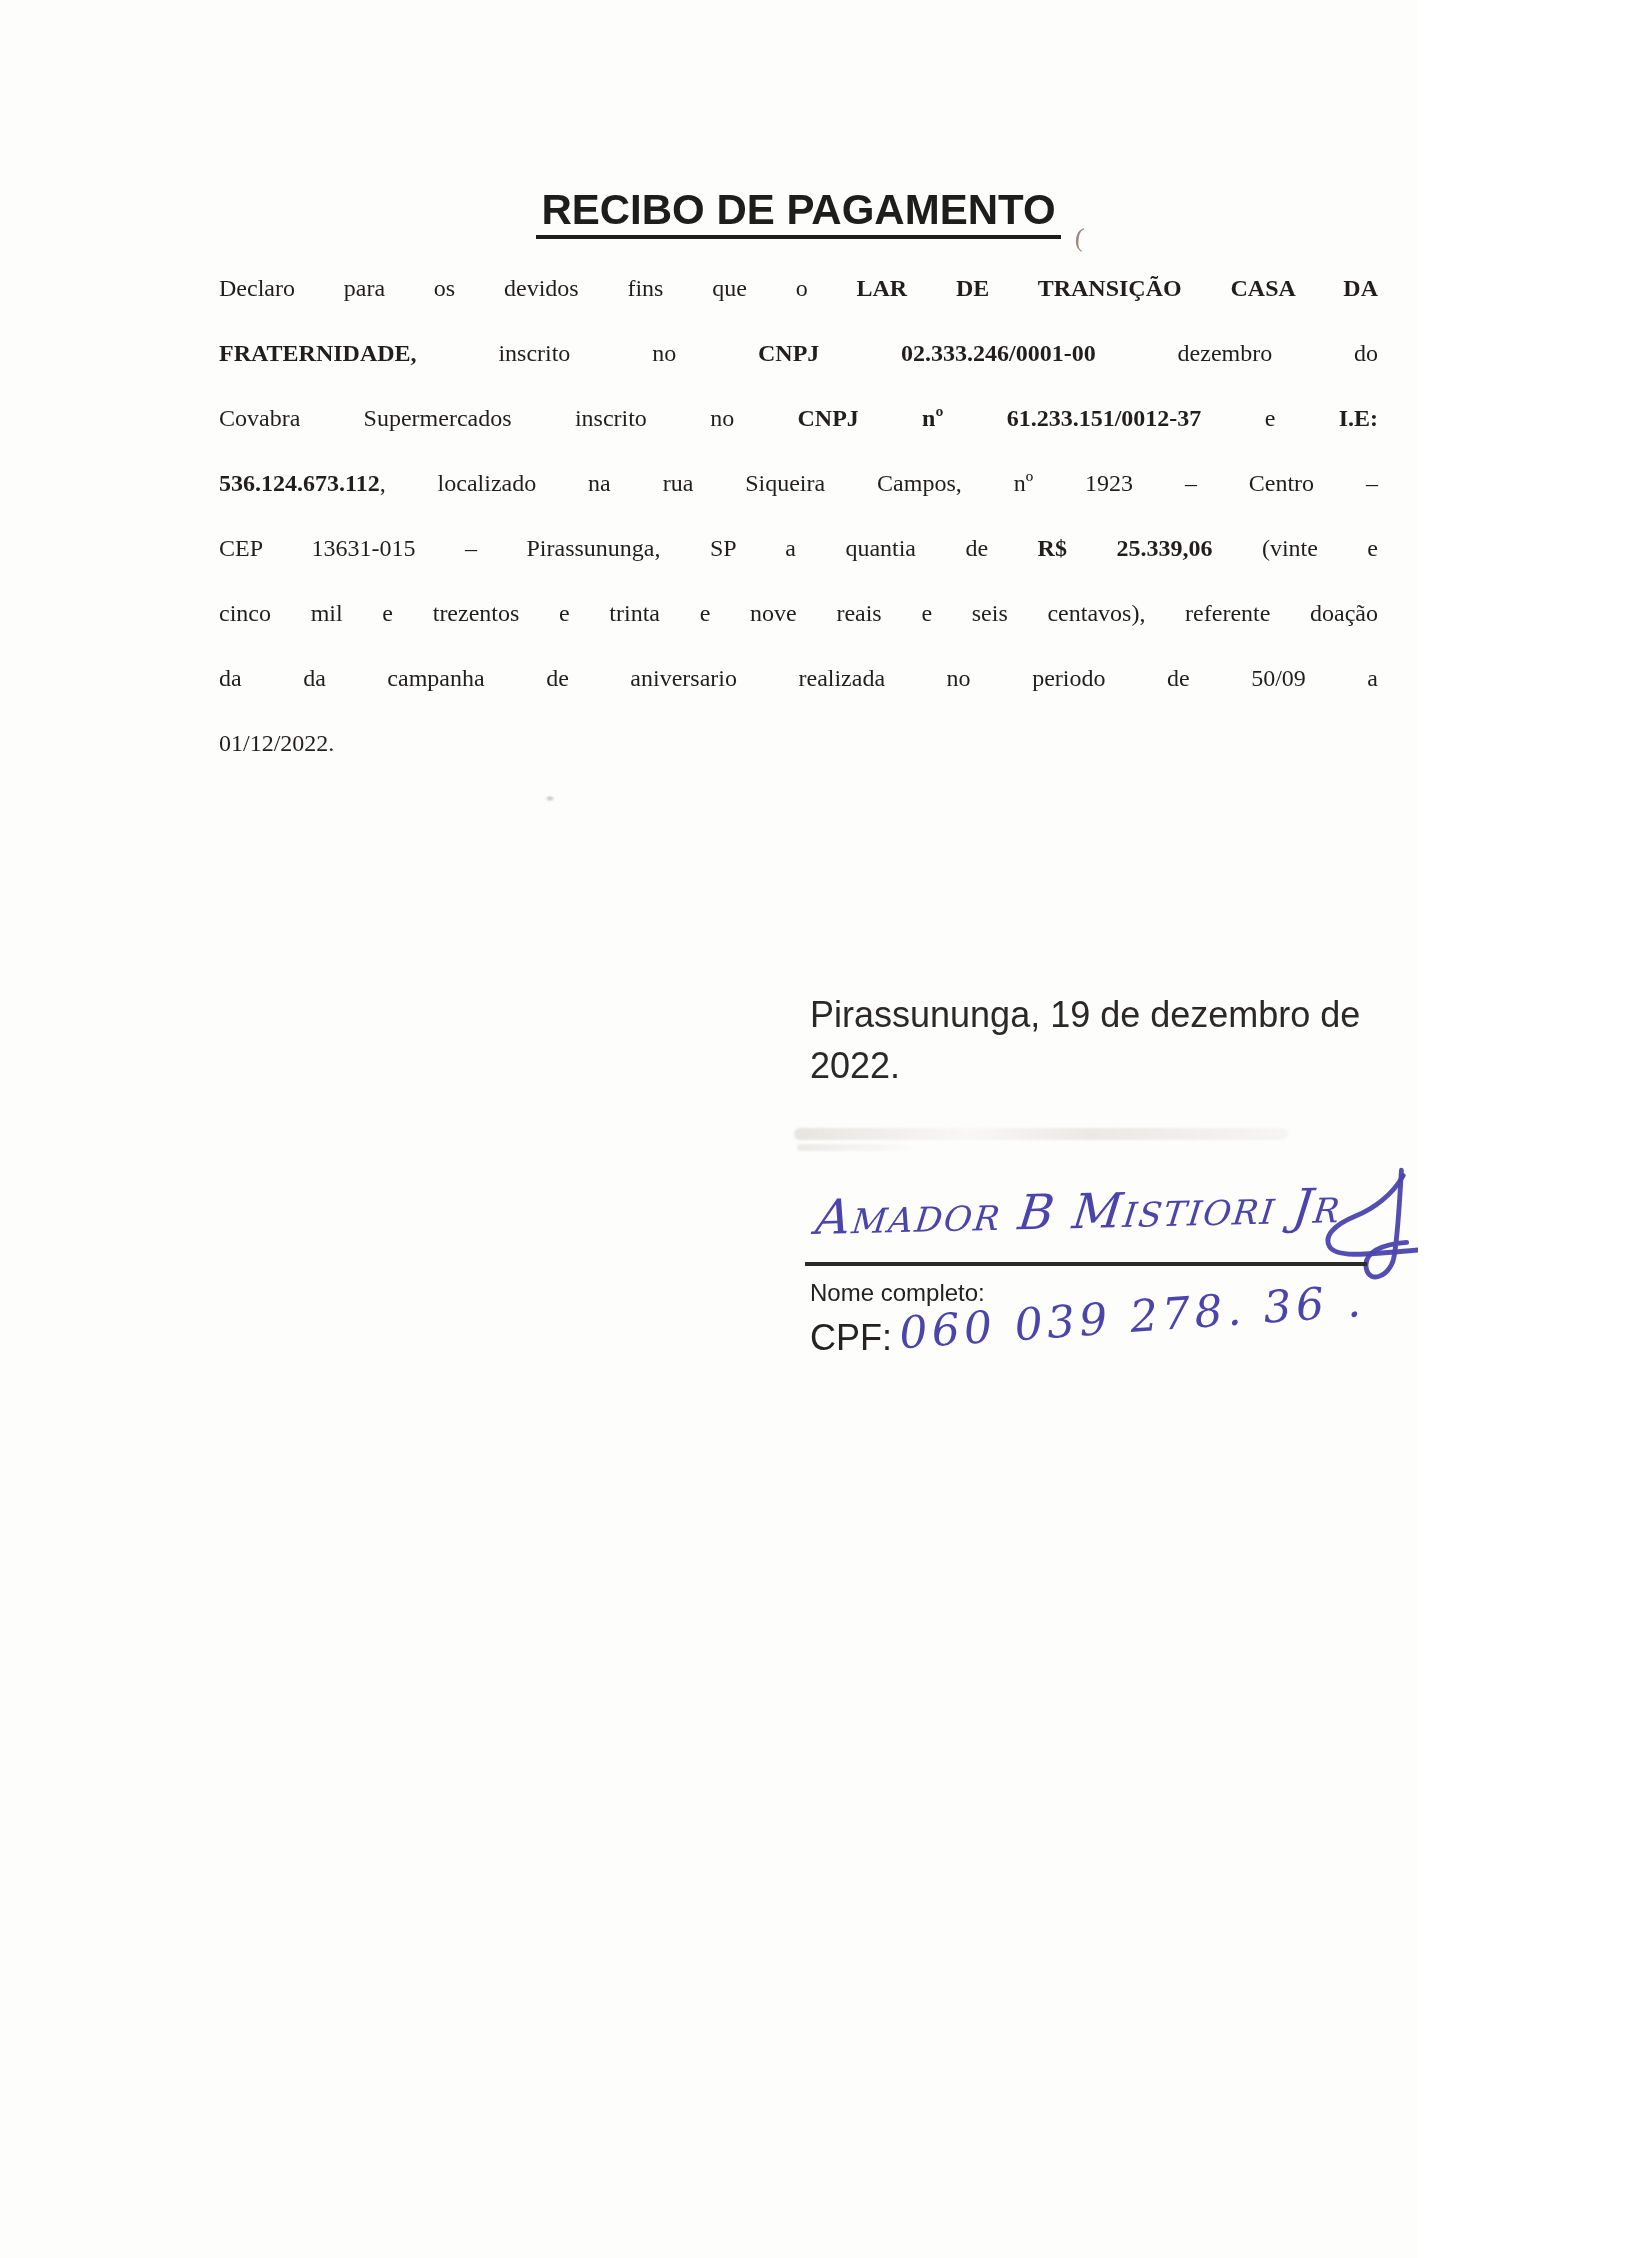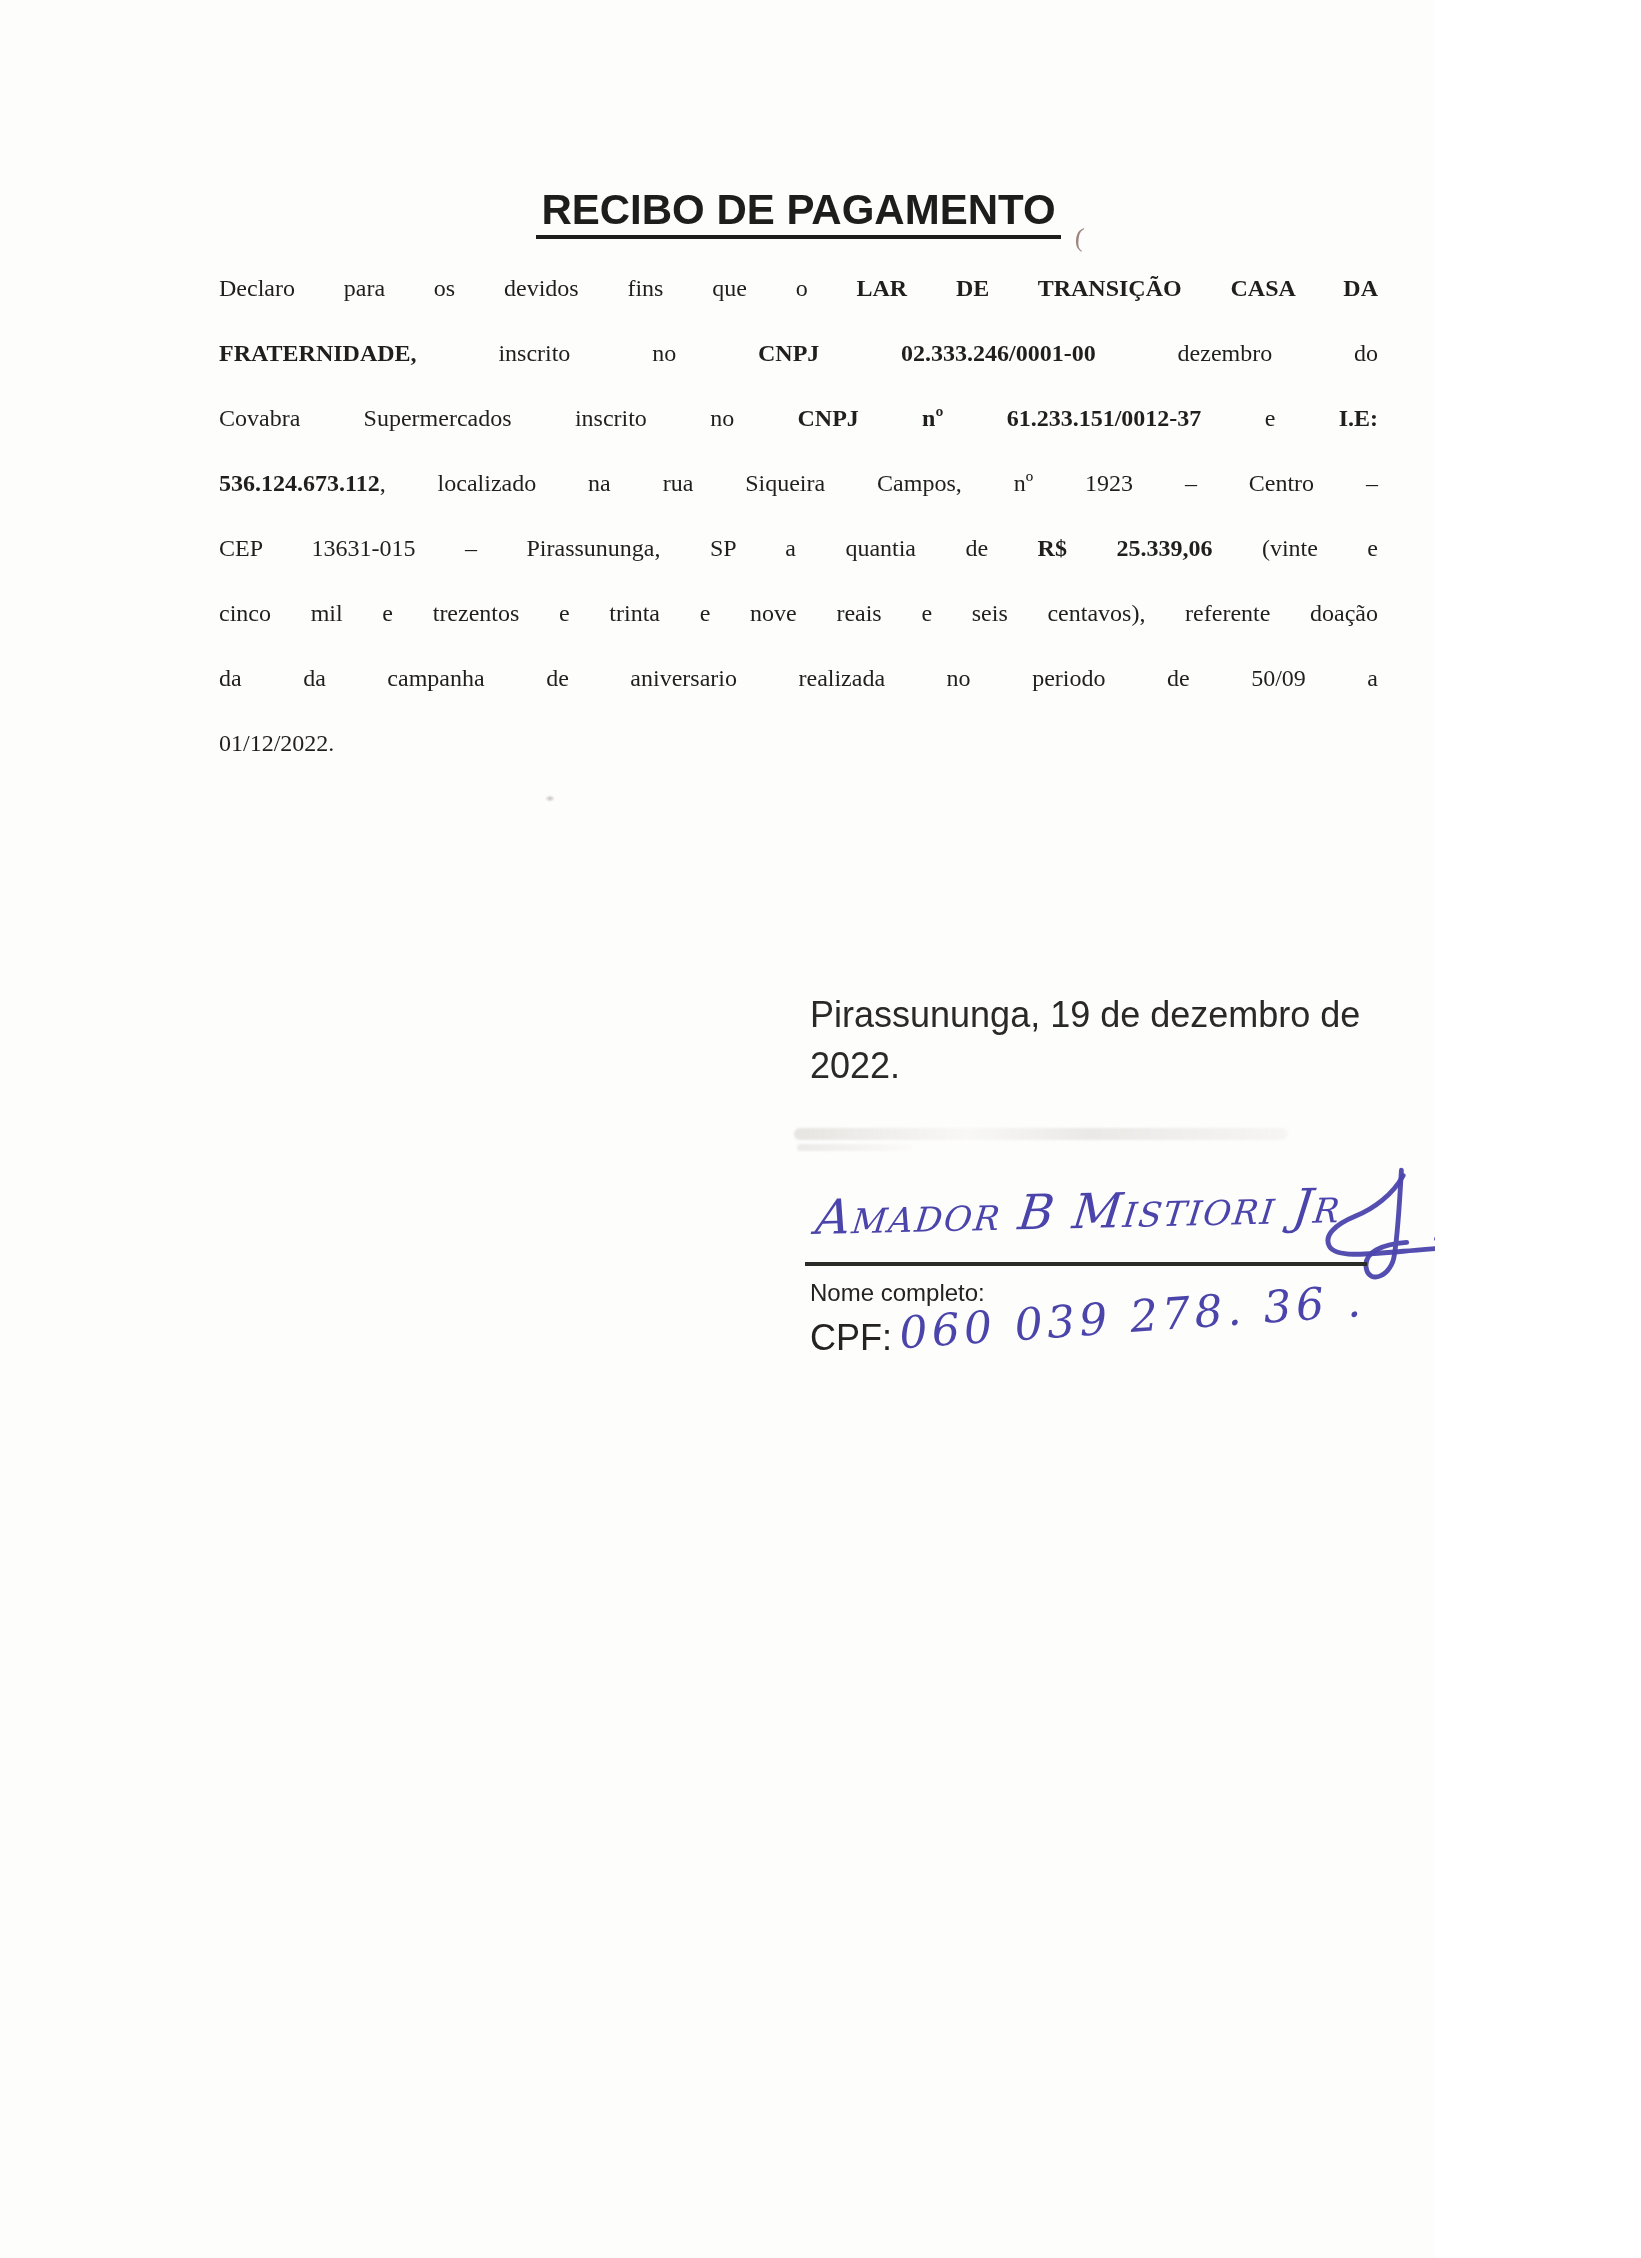--- a/index.html
+++ b/index.html
@@ -3,21 +3,20 @@
 <meta charset="utf-8">
 <style>
   html,body{margin:0;padding:0;background:#ffffff;}
   .page{
     position:relative;
     width:1418px;height:2258px;
     background:#fdfdfc;
     overflow:hidden;
     font-family:"Liberation Serif", serif;
     color:#222120;
-    padding-left:17px;
   }
   
   .title-wrap{
     position:absolute;left:219px;top:189px;width:1159px;
     text-align:center;
   }
   .title{
     display:inline-block;
     font-family:"Liberation Sans", sans-serif;
     font-weight:bold;

